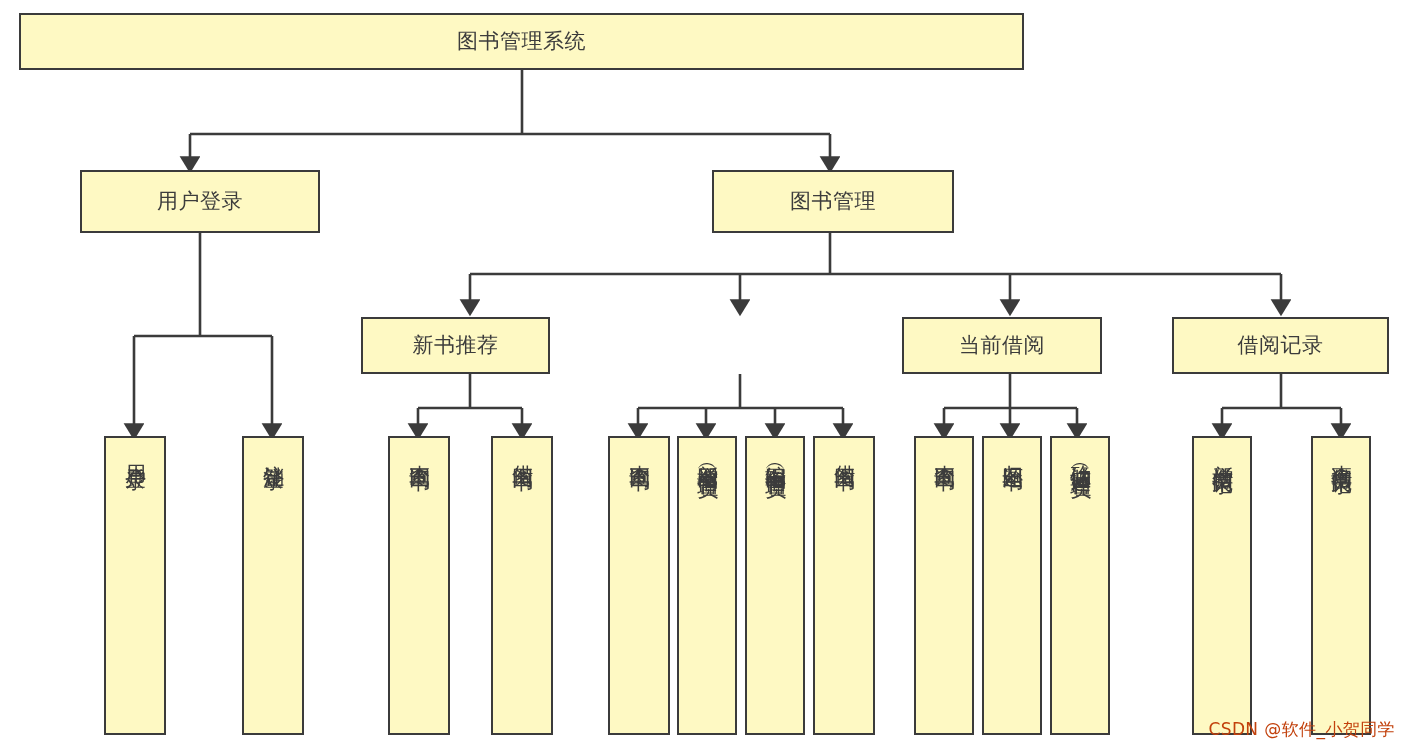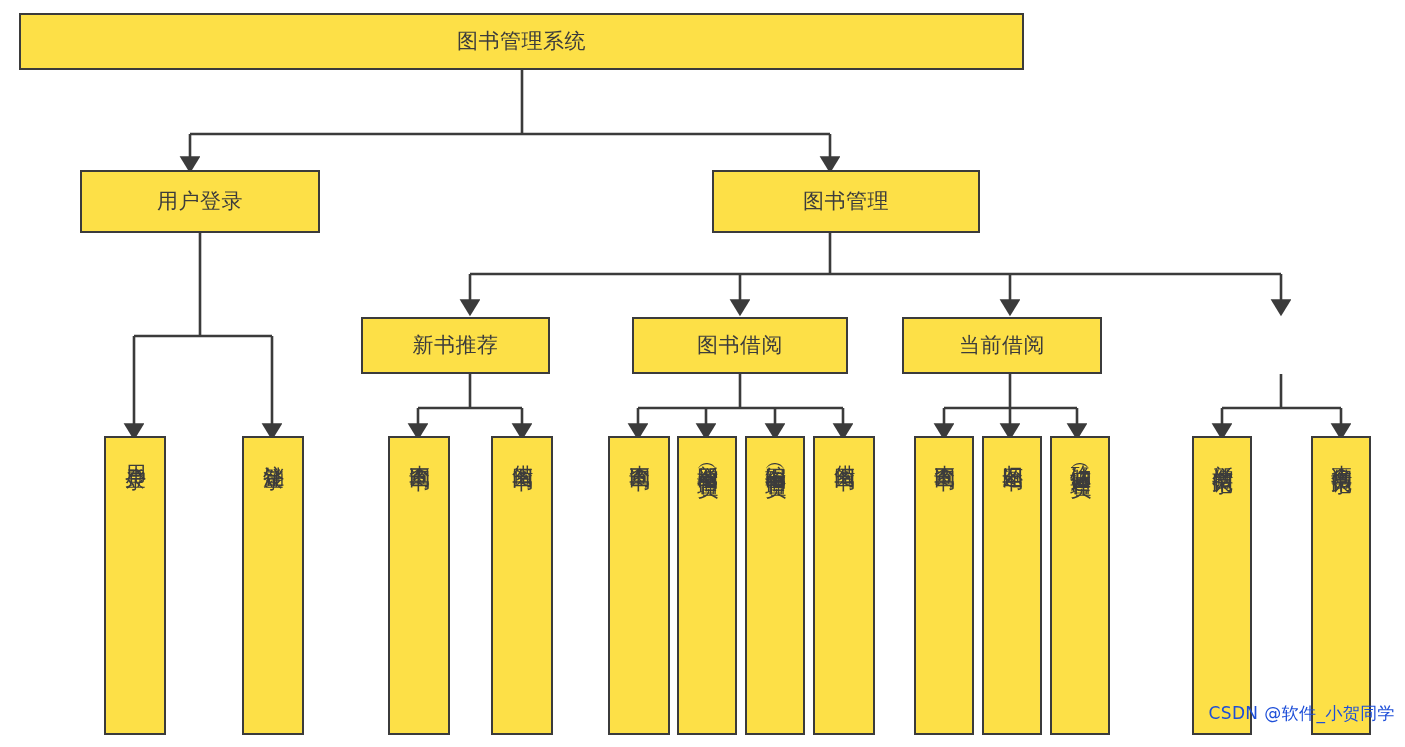--- a/index.html
+++ b/index.html
@@ -18,21 +18,21 @@
   svg#edges{
     position:absolute;
     left:0;top:0;
     width:1405px;
     height:747px;
     pointer-events:none;
   }
   .node{
     position:absolute;
     box-sizing:border-box;
-    background:#fde047;
+    background:#fef9c3;
     border:2.5px solid #3b3b3b;
     display:flex;
     align-items:center;
     justify-content:center;
     z-index:2;
   }
   .node-label{
     font-size:21px;
     line-height:1.22;
     color:#3c3c3c;
@@ -53,23 +53,23 @@
     letter-spacing:2px;
     white-space:normal;
     max-height:275px;
   }
   .node.vertical.tall .node-label{
     max-height:285px;
   }
   .watermark{
     position:absolute;
     right:10px;
-    bottom:22px;
+    bottom:6px;
     font-size:17px;
-    color:#1d4ed8;
+    color:#c2410c;
     letter-spacing:0.4px;
     z-index:5;
     white-space:nowrap;
     font-family:"DejaVu Sans","Liberation Sans",sans-serif;
   }
 </style>
 </head>
 <body>
 
 <div id="diagram-root">
@@ -127,32 +127,32 @@
     </g>
   </svg>
 
   <div class="node" style="left:19px;top:13px;width:1005px;height:57px;">
     <span class="node-label">图书管理系统</span>
   </div>
 
   <div class="node" style="left:80px;top:170px;width:240px;height:63px;">
     <span class="node-label">用户登录</span>
   </div>
-  <div class="node" style="left:712px;top:170px;width:268px;height:63px;justify-content:center;">
+  <div class="node" style="left:712px;top:170px;width:242px;height:63px;justify-content:center;">
     <span class="node-label">图书管理</span>
   </div>
 
   <div class="node" style="left:361px;top:317px;width:189px;height:57px;">
     <span class="node-label">新书推荐</span>
   </div>
-  <div class="node" style="left:632px;top:317px;width:216px;height:57px;">
-    <span class="node-label">图书借阅</span>
-  </div>
   <div class="node" style="left:902px;top:317px;width:200px;height:57px;">
     <span class="node-label">当前借阅</span>
+  </div>
+  <div class="node" style="left:1172px;top:317px;width:217px;height:57px;">
+    <span class="node-label">借阅记录</span>
   </div>
 
   <div class="node vertical" style="left:104px;top:436px;width:62px;height:299px;">
     <span class="node-label">用户登录</span>
   </div>
   <div class="node vertical" style="left:242px;top:436px;width:62px;height:299px;">
     <span class="node-label">注销登录</span>
   </div>
 
   <div class="node vertical" style="left:388px;top:436px;width:62px;height:299px;">

